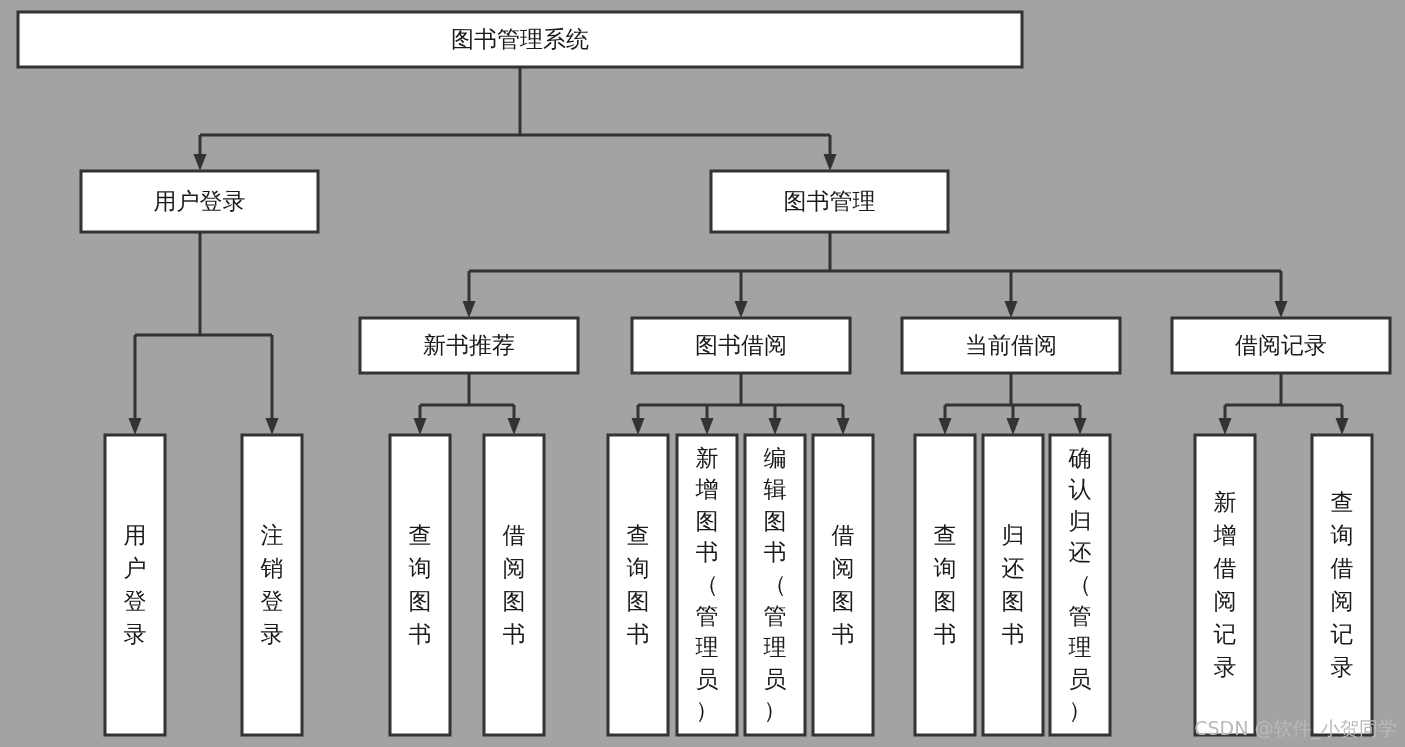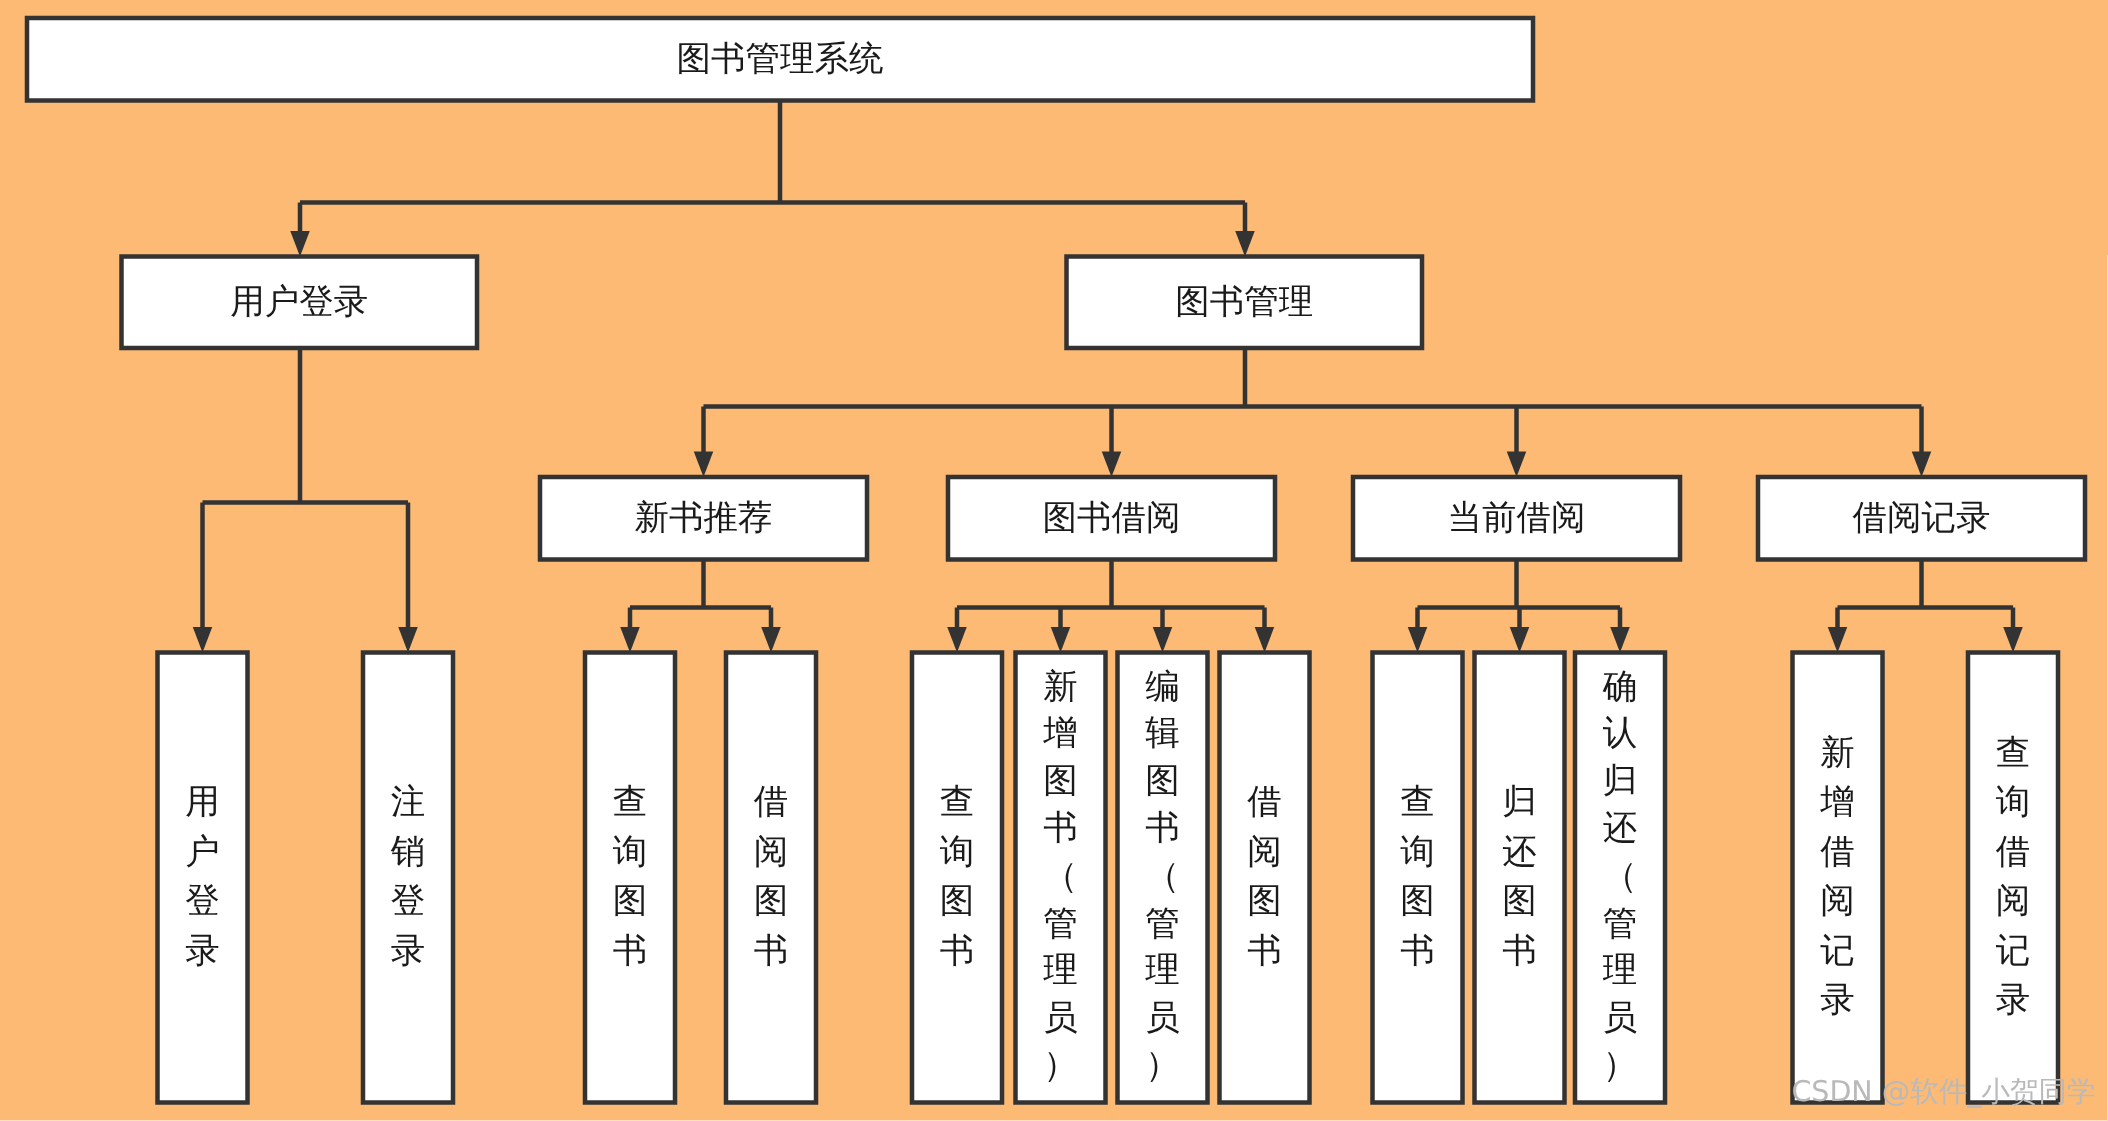--- a/index.html
+++ b/index.html
@@ -8,21 +8,21 @@
     padding: 0;
     background: #ffffff;
   }
   body {
     font-family: "DejaVu Sans", "Liberation Sans", sans-serif;
   }
   #diagram-root {
     position: relative;
     width: 1405px;
     height: 747px;
-    background: #fdba74;
+    background: #a3a3a3;
     overflow: hidden;
   }
   svg.diagram-canvas {
     position: absolute;
     left: 0;
     top: 0;
     width: 1405px;
     height: 747px;
     display: block;
   }

